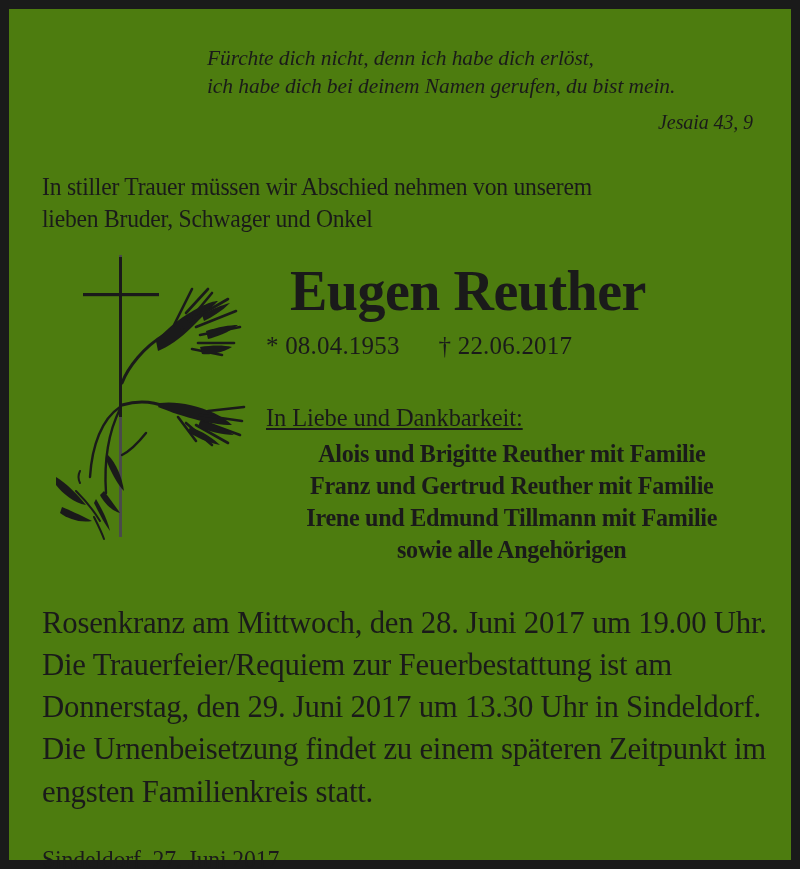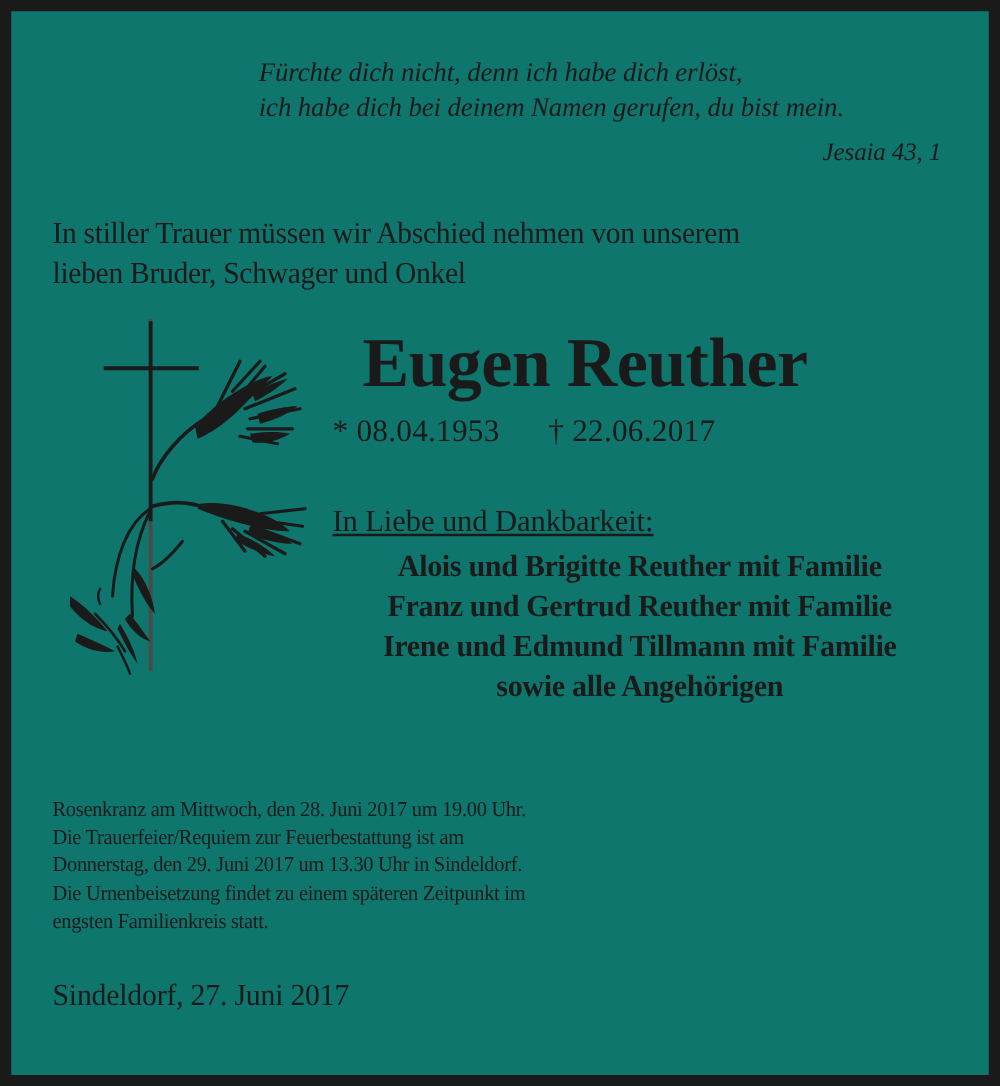--- a/index.html
+++ b/index.html
@@ -14,21 +14,21 @@
     font-family: "Liberation Serif", serif;
     color: #1a1a1a;
     overflow: hidden;
   }
 
   #notice {
     box-sizing: border-box;
     width: 800px;
     height: 869px;
     border: 9px solid #1a1a1a;
-    background: #0f766e;
+    background: #4d7c0f;
     position: relative;
   }
 
   .inner {
     box-sizing: border-box;
     width: 100%;
     height: 100%;
     padding: 22px 26px 0 33px;
     position: relative;
   }
@@ -127,25 +127,24 @@
   }
   .family .line {
     display: block;
     white-space: nowrap;
     transform: scaleX(0.985);
     transform-origin: left top;
   }
 
   
   .arrangements {
-    font-size: 17px;
+    font-size: 32px;
     line-height: 1.32;
     padding-top: 6px;
     letter-spacing: -0.25px;
-    margin-top: 36px;
   }
   .arrangements .line {
     display: block;
     white-space: nowrap;
     transform: scaleX(0.962);
     transform-origin: left top;
   }
 
   .place-date {
     font-size: 24.5px;
@@ -158,21 +157,21 @@
 </style>
 </head>
 <body>
 
 <div id="notice">
   <div class="inner">
 
     <div class="epigraph">
       <span class="line">Fürchte dich nicht, denn ich habe dich erlöst,</span>
       <span class="line">ich habe dich bei deinem Namen gerufen, du bist mein.</span>
-      <span class="citation">Jesaia 43, 1</span>
+      <span class="citation">Jesaia 43, 9</span>
     </div>
 
     <div class="intro">
       <span class="line">In stiller Trauer müssen wir Abschied nehmen von unserem</span>
       <span class="line">lieben Bruder, Schwager und Onkel</span>
     </div>
 
     <div class="middle">
 
       <div class="artwork">

